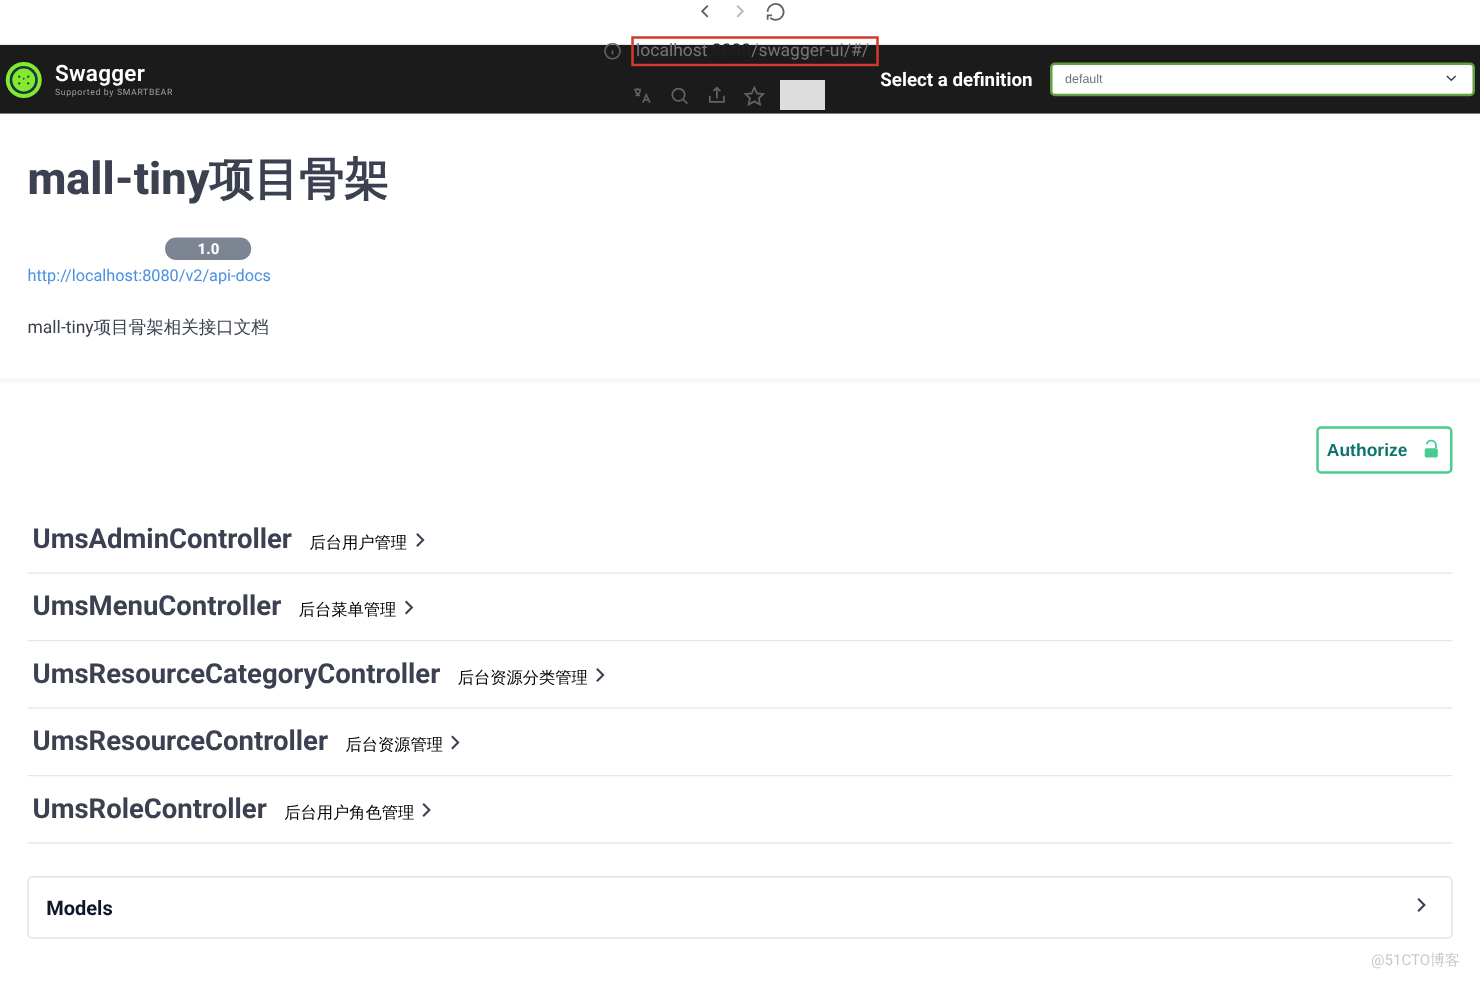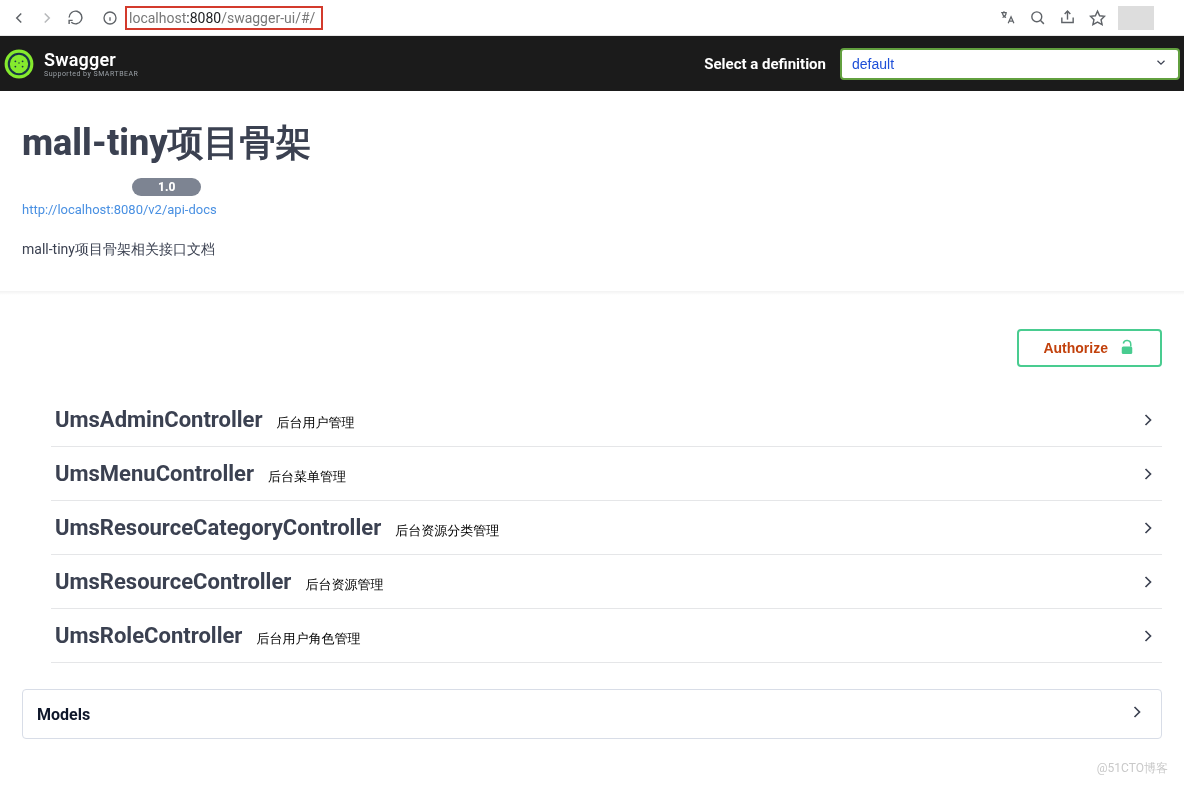--- a/index.html
+++ b/index.html
@@ -1,54 +1,54 @@
 <!DOCTYPE html>
 <html><head>
 <meta charset="utf-8">
 <style>
   * { box-sizing: border-box; margin: 0; padding: 0; }
   html, body { height: 100%; font-family: -apple-system, BlinkMacSystemFont, "Segoe UI", Roboto, "Helvetica Neue", Arial, sans-serif; background: #fff; color: #3b4151; }
   
-  .browser-chrome { height: 36px; display: flex; align-items: center; padding: 0 10px; gap: 8px; background: #fff; border-bottom: 1px solid #e8e8e8; }
+  .browser-chrome { height: 36px; display: flex; align-items: center; padding: 0 10px; gap: 8px; background: #fff; border-bottom: 1px solid #e8e8e8; flex-direction: column; }
   .nav-btns { display: flex; align-items: center; gap: 10px; color: #5f6368; }
   .nav-icon { width: 18px; height: 18px; display: flex; align-items: center; justify-content: center; cursor: pointer; }
   .addr-bar { flex: 1; display: flex; align-items: center; border: 1px solid transparent; border-radius: 14px; padding: 2px 8px; font-size: 14px; color: #202124; }
   .addr-prefix { width: 18px; height: 18px; display: flex; align-items: center; justify-content: center; color: #5f6368; margin-right: 6px; }
   .addr-text { white-space: nowrap; display: inline-block; padding: 2px 6px 2px 2px; }
   .addr-highlight { border: 2px solid #d33a2c; }
   .host-light { color: #777; }
   .toolbar-right { display: flex; align-items: center; gap: 12px; color: #5f6368; padding-right: 20px; }
   .tool-ic { width: 18px; height: 18px; display: flex; align-items: center; justify-content: center; cursor: pointer; }
   .avatar-blur { width: 36px; height: 24px; background: #ddd; border-radius: 0; }
   
   .topbar { background: #1b1b1b; height: 55px; display: flex; align-items: center; justify-content: space-between; padding: 0 4px; }
   .logo-wrap { display: flex; align-items: center; gap: 10px; }
   .swagger-svg { width: 30px; height: 30px; }
   .logo-text { color: #fff; font-size: 18px; font-weight: 600; letter-spacing: .2px; }
   .logo-text small { display: block; font-size: 7px; color: #9aa0a6; font-weight: 400; letter-spacing: .5px; }
   .def-wrap { display: flex; align-items: center; gap: 14px; }
   .def-label { color: #fff; font-size: 15px; font-weight: 700; }
   .def-select { position: relative; }
-  .def-select select { appearance: none; -webkit-appearance: none; background: #fff; border: 2px solid #62a03f; border-radius: 4px; padding: 6px 40px 6px 10px; font-size: 14px; min-width: 340px; color: #1d4ed8; }
+  .def-select select { appearance: none; -webkit-appearance: none; background: #fff; border: 2px solid #62a03f; border-radius: 4px; padding: 6px 40px 6px 10px; font-size: 10px; min-width: 340px; color: #737373; }
   .def-select .caret { position: absolute; right: 12px; top: 50%; transform: translateY(-50%); pointer-events: none; color: #3b4151; }
   
   .info { padding: 28px 22px 32px; background: #fff; }
   .info h1 { font-size: 36px; font-weight: 800; color: #3b4151; display: inline-flex; align-items: center; gap: 10px; flex-direction: column; }
-  .version-badge { background: #7d8492; color: #fff; border-radius: 14px; font-size: 12px; padding: 2px 26px; vertical-align: middle; }
+  .version-badge { background: #7d8492; color: #fff; border-radius: 14px; font-size: 12px; padding: 2px 26px; vertical-align: middle; margin-top: 12px; }
   .base-url { font-family: ui-monospace, Menlo, Consolas, monospace; font-size: 12px; color: #3b4151; margin-top: 4px; }
   .docs-link { display: block; margin-top: 6px; color: #4990e2; font-size: 13px; text-decoration: none; }
   .desc { margin-top: 24px; color: #3b4151; font-size: 14px; }
   
   .scheme-shadow { height: 4px; background: linear-gradient(to bottom, rgba(0,0,0,0.05), transparent); }
   .main { padding: 16px 22px 40px; }
   .authorize-row { display: flex; justify-content: flex-end; margin: 18px 0 26px; }
-  .authorize-btn { display: inline-flex; align-items: center; gap: 10px; border: 2px solid #49cc90; background: #fff; color: #c2410c; font-weight: 700; font-size: 14px; padding: 8px 24px; border-radius: 4px; cursor: pointer; }
+  .authorize-btn { display: inline-flex; align-items: center; gap: 10px; border: 2px solid #49cc90; background: #fff; color: #0f766e; font-weight: 700; font-size: 14px; padding: 8px 6px; border-radius: 4px; cursor: pointer; }
   .lock-ic { width: 18px; height: 18px; }
   
-  .tag { border-bottom: 1px solid #e5e6e8; padding: 14px 4px; display: flex; align-items: center; justify-content: space-between; cursor: pointer; margin-left: 29px; }
+  .tag { border-bottom: 1px solid #e5e6e8; padding: 14px 4px; display: flex; align-items: center; justify-content: flex-start; cursor: pointer; }
   .tag .left { display: flex; align-items: baseline; gap: 14px; }
   .tag .tag-name { font-size: 22px; font-weight: 700; color: #3b4151; }
   .tag .tag-desc { font-size: 13px; color: #000000; }
   .tag .chev { width: 20px; height: 20px; color: #3b4151; }
   .tags-wrap { margin-top: 8px; }
   
   .models { margin-top: 26px; border: 1px solid #d8dde7; border-radius: 4px; }
   .models-header { display: flex; justify-content: space-between; align-items: center; padding: 12px 14px; cursor: pointer; }
   .models-header .mh-title { font-size: 16px; font-weight: 700; color: #0f172a; }
   .watermark { position: fixed; right: 16px; bottom: 24px; font-size: 12px; color: #c9c9c9; pointer-events: none; }

